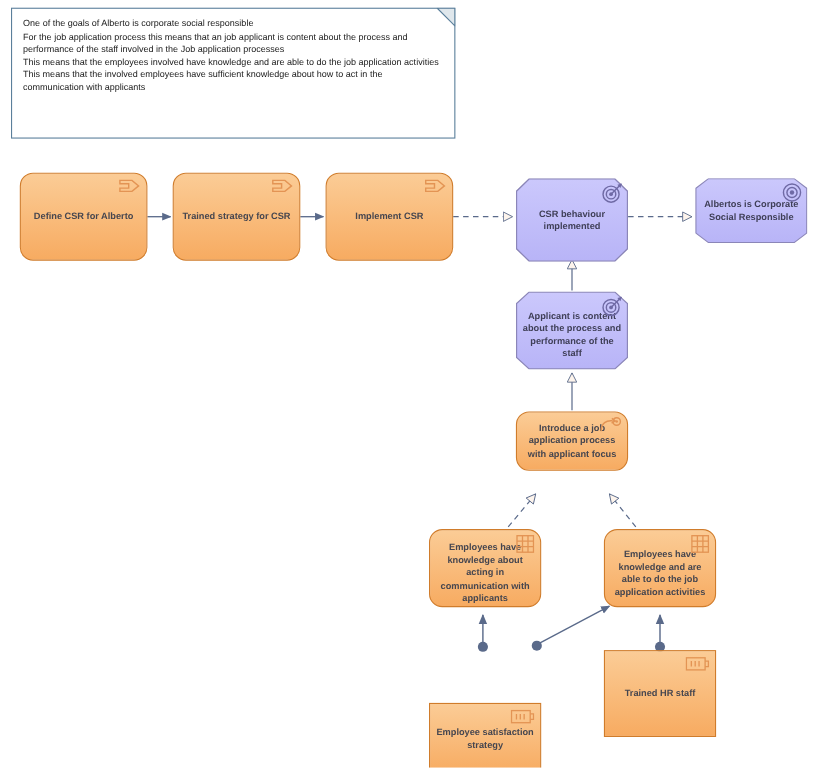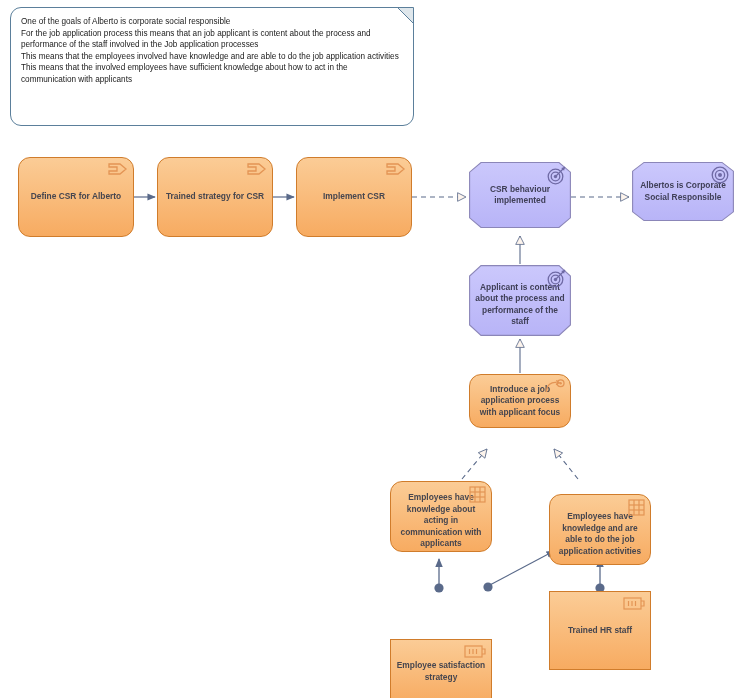--- a/index.html
+++ b/index.html
@@ -146,21 +146,21 @@
       <line x1="488" y1="586" x2="554" y2="551" stroke="#5A6A8A" stroke-width="1.2" marker-end="url(#filledArrow)"></line>
       <circle cx="488" cy="587" r="4.6" fill="#5A6A8A"></circle>
     </g>
 
     <g>
       <line x1="600" y1="588" x2="600" y2="559" stroke="#5A6A8A" stroke-width="1.3" marker-end="url(#filledArrow)"></line>
       <circle cx="600" cy="588" r="4.6" fill="#5A6A8A"></circle>
     </g>
   </svg>
 
-  <div class="note" style="left:10px; top:7px; width:404px; height:119px;border-radius:11px;">
+  <div class="note" style="left:10px; top:7px; width:404px; height:119px;">
     <svg class="note-corner" viewBox="0 0 17 17" xmlns="http://www.w3.org/2000/svg">
       <path d="M0.5 0.5 L16.5 16.5 L16.5 0.5 Z" fill="#dfe7ec" stroke="#5b7f9b" stroke-width="1"></path>
     </svg>
     <div class="note-text">One of the goals of Alberto is corporate social responsible
 For the job application process this means that an job applicant is content about the process and performance of the staff involved in the Job application processes
 This means that the employees involved have knowledge and are able to do the job application activities
 This means that the involved employees have sufficient knowledge about how to act in the communication with applicants</div>
   </div>
 
   <div class="node rounded" style="left:18px; top:157px; width:116px; height:80px;">
@@ -183,21 +183,21 @@
 
   <div class="node rounded" style="left:296px; top:157px; width:116px; height:80px;">
     <span class="ico">
       <svg width="20" height="14" viewBox="0 0 20 14" xmlns="http://www.w3.org/2000/svg">
         <path d="M1 2 L12 2 L18 7 L12 12 L1 12 L1 9 L9 9 L9 5 L1 5 Z" fill="none" stroke="#e39454" stroke-width="1.3"></path>
       </svg>
     </span>
     <span class="lbl">Implement CSR</span>
   </div>
 
-  <div class="node octa purple" style="left:469px; top:162px; width:102px; height:66px;">
+  <div class="node octa purple" style="left:469px; top:162px; width:102px; height:76px;">
     <svg class="octa-bg" viewBox="0 0 102 71" preserveAspectRatio="none" xmlns="http://www.w3.org/2000/svg">
       <defs>
         <linearGradient id="pg1" x1="0" y1="0" x2="0" y2="1">
           <stop offset="0%" stop-color="#CBC8FC"></stop>
             <stop offset="100%" stop-color="#B8B4F7"></stop>
         </linearGradient>
       </defs>
       <path d="M12 0.6 L90 0.6 L101.4 11 L101.4 60 L90 70.4 L12 70.4 L0.6 60 L0.6 11 Z" fill="url(#pg1)" stroke="#8B86B8" stroke-width="1.1"></path>
     </svg>
     <span class="ico">
@@ -272,21 +272,21 @@
         <rect x="1" y="1" width="15" height="15" fill="none" stroke="#e39454" stroke-width="1.2"></rect>
         <line x1="6" y1="1" x2="6" y2="16" stroke="#e39454" stroke-width="1.2"></line>
         <line x1="11" y1="1" x2="11" y2="16" stroke="#e39454" stroke-width="1.2"></line>
         <line x1="1" y1="6" x2="16" y2="6" stroke="#e39454" stroke-width="1.2"></line>
         <line x1="1" y1="11" x2="16" y2="11" stroke="#e39454" stroke-width="1.2"></line>
       </svg>
     </span>
     <span class="lbl" style="margin-top:9px;">Employees have knowledge about acting in communication with applicants</span>
   </div>
 
-  <div class="node rounded overflow" style="left:549px; top:494px; width:102px; height:71px;">
+  <div class="node rounded overflow" style="left:549px; top:481px; width:102px; height:71px;">
     <span class="ico">
       <svg width="17" height="17" viewBox="0 0 17 17" xmlns="http://www.w3.org/2000/svg">
         <rect x="1" y="1" width="15" height="15" fill="none" stroke="#e39454" stroke-width="1.2"></rect>
         <line x1="6" y1="1" x2="6" y2="16" stroke="#e39454" stroke-width="1.2"></line>
         <line x1="11" y1="1" x2="11" y2="16" stroke="#e39454" stroke-width="1.2"></line>
         <line x1="1" y1="6" x2="16" y2="6" stroke="#e39454" stroke-width="1.2"></line>
         <line x1="1" y1="11" x2="16" y2="11" stroke="#e39454" stroke-width="1.2"></line>
       </svg>
     </span>
     <span class="lbl" style="margin-top:9px;">Employees have knowledge and are able to do the job application activities</span>

